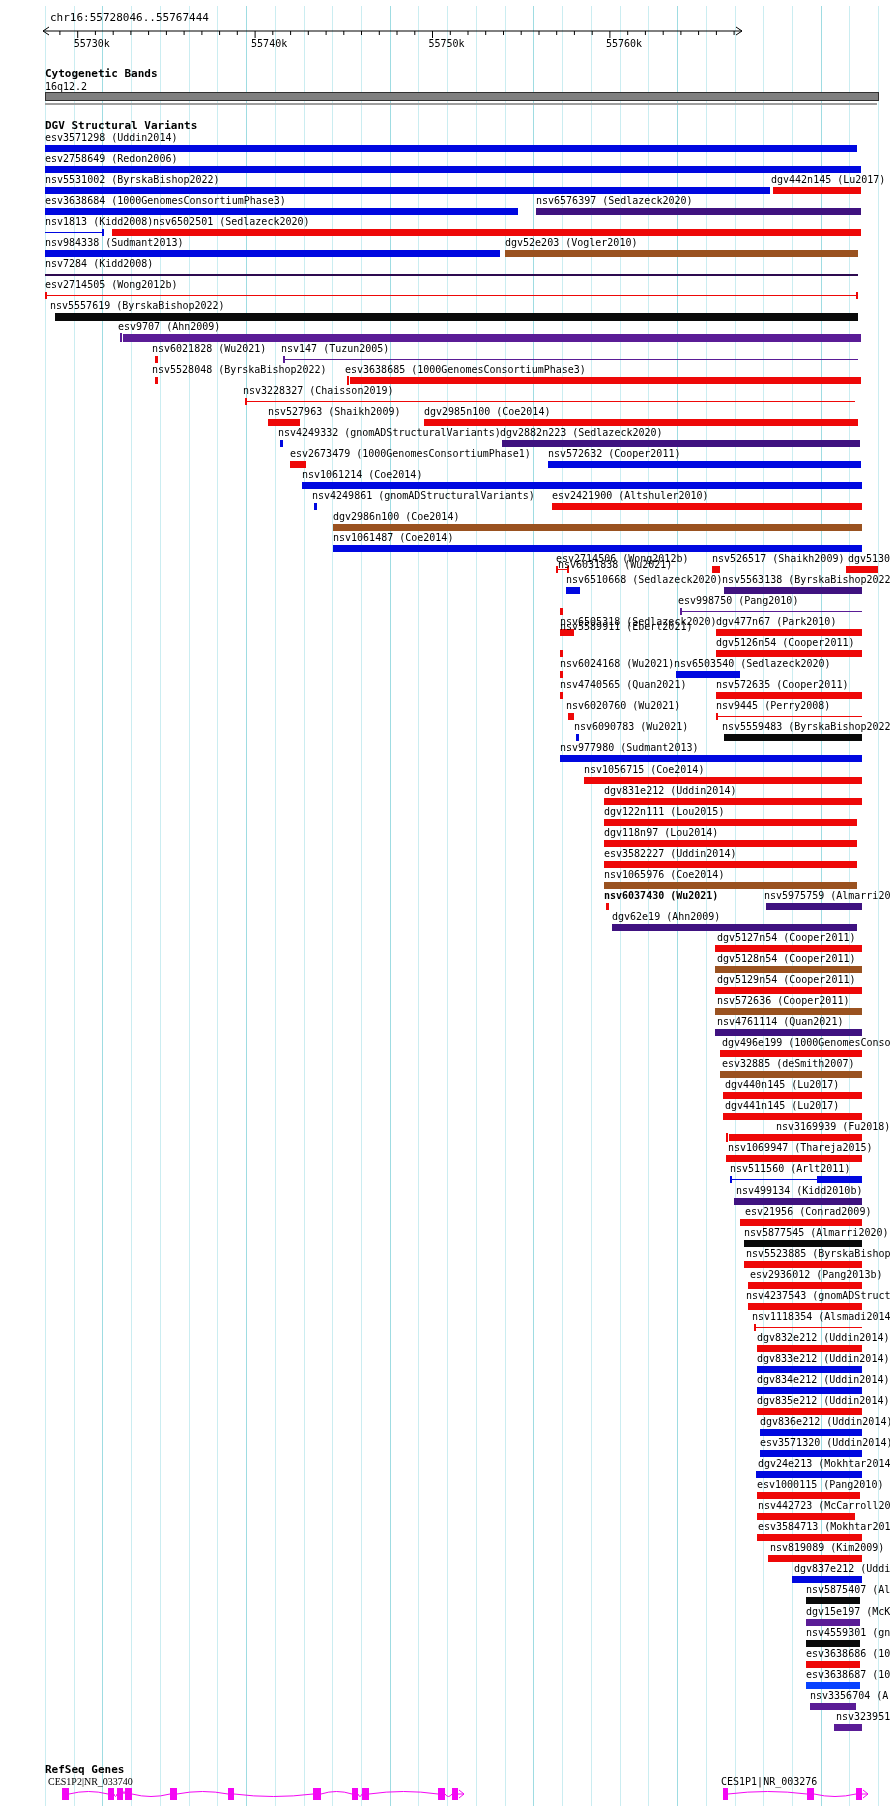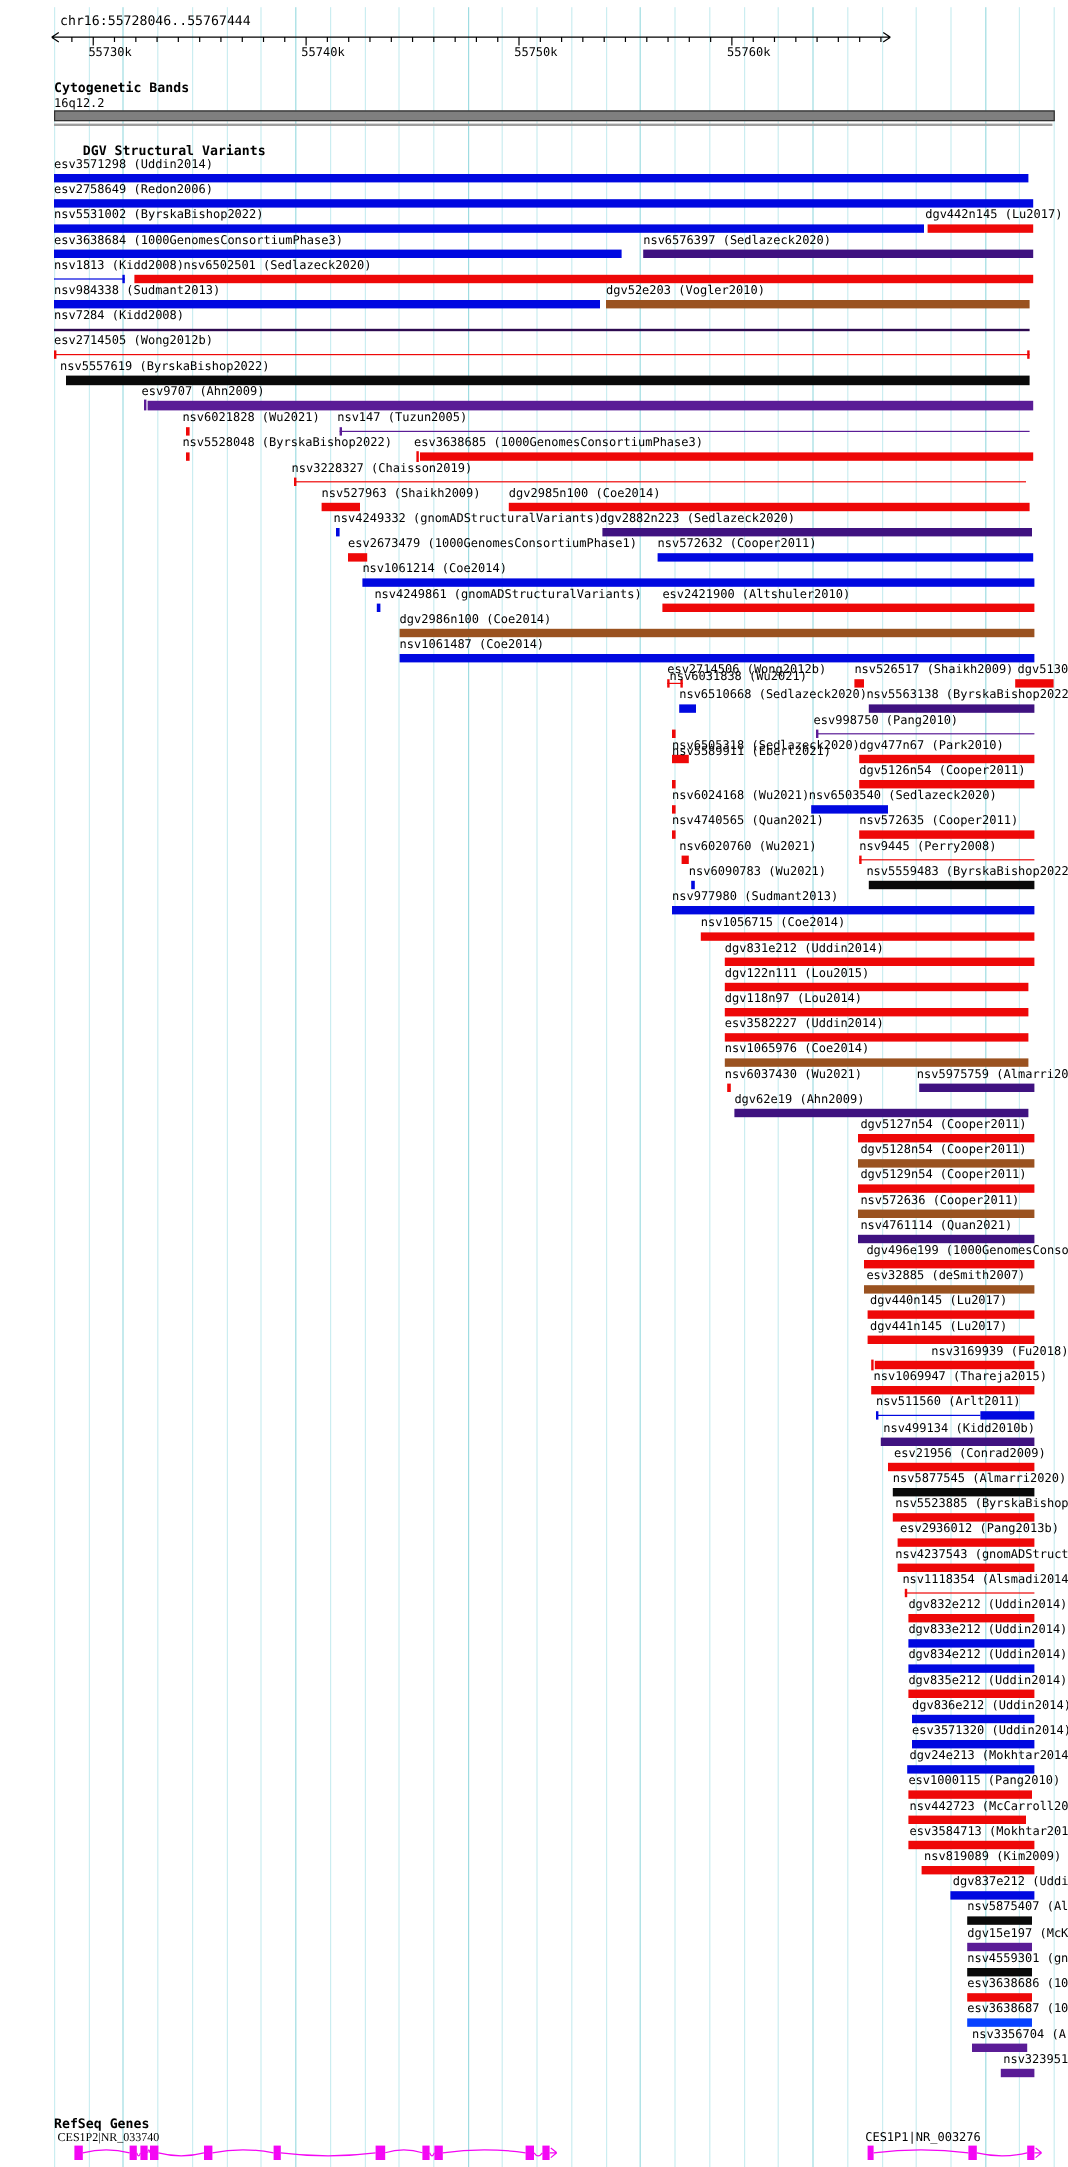--- a/index.html
+++ b/index.html
@@ -51,21 +51,21 @@
       <text x="251.08807553682928" y="47" font-family="DejaVu Sans Mono, monospace" font-size="10" fill="#000">55740k</text>
       <text x="428.50824914970303" y="47" font-family="DejaVu Sans Mono, monospace" font-size="10" fill="#000">55750k</text>
       <text x="605.9284227625768" y="47" font-family="DejaVu Sans Mono, monospace" font-size="10" fill="#000">55760k</text>
     </svg>
 
   <div class="sect-title" style="left:45px;top:68px;">Cytogenetic Bands</div>
   <div class="lbl" style="left:45px;top:82px;">16q12.2</div>
   <div id="cytoband-bar" style="position: absolute; z-index: 2; left: 45px; top: 92px; width: 832px; height: 7px; background: rgb(127, 127, 127); border: 1px solid rgb(48, 48, 48);"></div>
   <div id="cytoband-underline" style="position: absolute; z-index: 2; left: 45px; top: 103px; width: 832px; height: 2px; background: rgb(158, 158, 158);"></div>
 
-  <div class="sect-title" style="left:45px;top:120px;padding-left:24px;">DGV Structural Variants</div>
+  <div class="sect-title" style="left:45px;top:120px;">DGV Structural Variants</div>
 
   <div id="variant-rows">
       <div class="lbl" style="left: 45px; top: 133px;">esv3571298 (Uddin2014)</div>
       <div style="position: absolute; z-index: 2; left: 45px; top: 145px; width: 812px; height: 7px; background: rgb(0, 8, 224);"></div>
       <div class="lbl" style="left: 45px; top: 154px;">esv2758649 (Redon2006)</div>
       <div style="position: absolute; z-index: 2; left: 45px; top: 166px; width: 816px; height: 7px; background: rgb(0, 8, 224);"></div>
       <div class="lbl" style="left: 45px; top: 175px;">nsv5531002 (ByrskaBishop2022)</div>
       <div style="position: absolute; z-index: 2; left: 45px; top: 187px; width: 725px; height: 7px; background: rgb(0, 8, 224);"></div>
       <div class="lbl" style="left: 771px; top: 175px;">dgv442n145 (Lu2017)</div>
       <div style="position: absolute; z-index: 2; left: 773px; top: 187px; width: 88px; height: 7px; background: rgb(238, 8, 8);"></div>
@@ -177,21 +177,21 @@
       <div class="lbl" style="left: 604px; top: 786px;">dgv831e212 (Uddin2014)</div>
       <div style="position: absolute; z-index: 2; left: 604px; top: 798px; width: 258px; height: 7px; background: rgb(238, 8, 8);"></div>
       <div class="lbl" style="left: 604px; top: 807px;">dgv122n111 (Lou2015)</div>
       <div style="position: absolute; z-index: 2; left: 604px; top: 819px; width: 253px; height: 7px; background: rgb(238, 8, 8);"></div>
       <div class="lbl" style="left: 604px; top: 828px;">dgv118n97 (Lou2014)</div>
       <div style="position: absolute; z-index: 2; left: 604px; top: 840px; width: 253px; height: 7px; background: rgb(238, 8, 8);"></div>
       <div class="lbl" style="left: 604px; top: 849px;">esv3582227 (Uddin2014)</div>
       <div style="position: absolute; z-index: 2; left: 604px; top: 861px; width: 253px; height: 7px; background: rgb(238, 8, 8);"></div>
       <div class="lbl" style="left: 604px; top: 870px;">nsv1065976 (Coe2014)</div>
       <div style="position: absolute; z-index: 2; left: 604px; top: 882px; width: 253px; height: 7px; background: rgb(154, 82, 32);"></div>
-      <div class="lbl" style="left: 604px; top: 891px;">nsv6037430 (Wu2021)</div>
+      <div class="lbl" style="left: 604px; top: 891px; font-weight: bold;">nsv6037430 (Wu2021)</div>
       <div style="position: absolute; z-index: 2; left: 606px; top: 903px; width: 3px; height: 7px; background: rgb(238, 8, 8);"></div>
       <div class="lbl" style="left: 764px; top: 891px;">nsv5975759 (Almarri20</div>
       <div style="position: absolute; z-index: 2; left: 766px; top: 903px; width: 96px; height: 7px; background: rgb(63, 18, 128);"></div>
       <div class="lbl" style="left: 612px; top: 912px;">dgv62e19 (Ahn2009)</div>
       <div style="position: absolute; z-index: 2; left: 612px; top: 924px; width: 245px; height: 7px; background: rgb(63, 18, 128);"></div>
       <div class="lbl" style="left: 717px; top: 933px;">dgv5127n54 (Cooper2011)</div>
       <div style="position: absolute; z-index: 2; left: 715px; top: 945px; width: 147px; height: 7px; background: rgb(238, 8, 8);"></div>
       <div class="lbl" style="left: 717px; top: 954px;">dgv5128n54 (Cooper2011)</div>
       <div style="position: absolute; z-index: 2; left: 715px; top: 966px; width: 147px; height: 7px; background: rgb(154, 82, 32);"></div>
       <div class="lbl" style="left: 717px; top: 975px;">dgv5129n54 (Cooper2011)</div>

